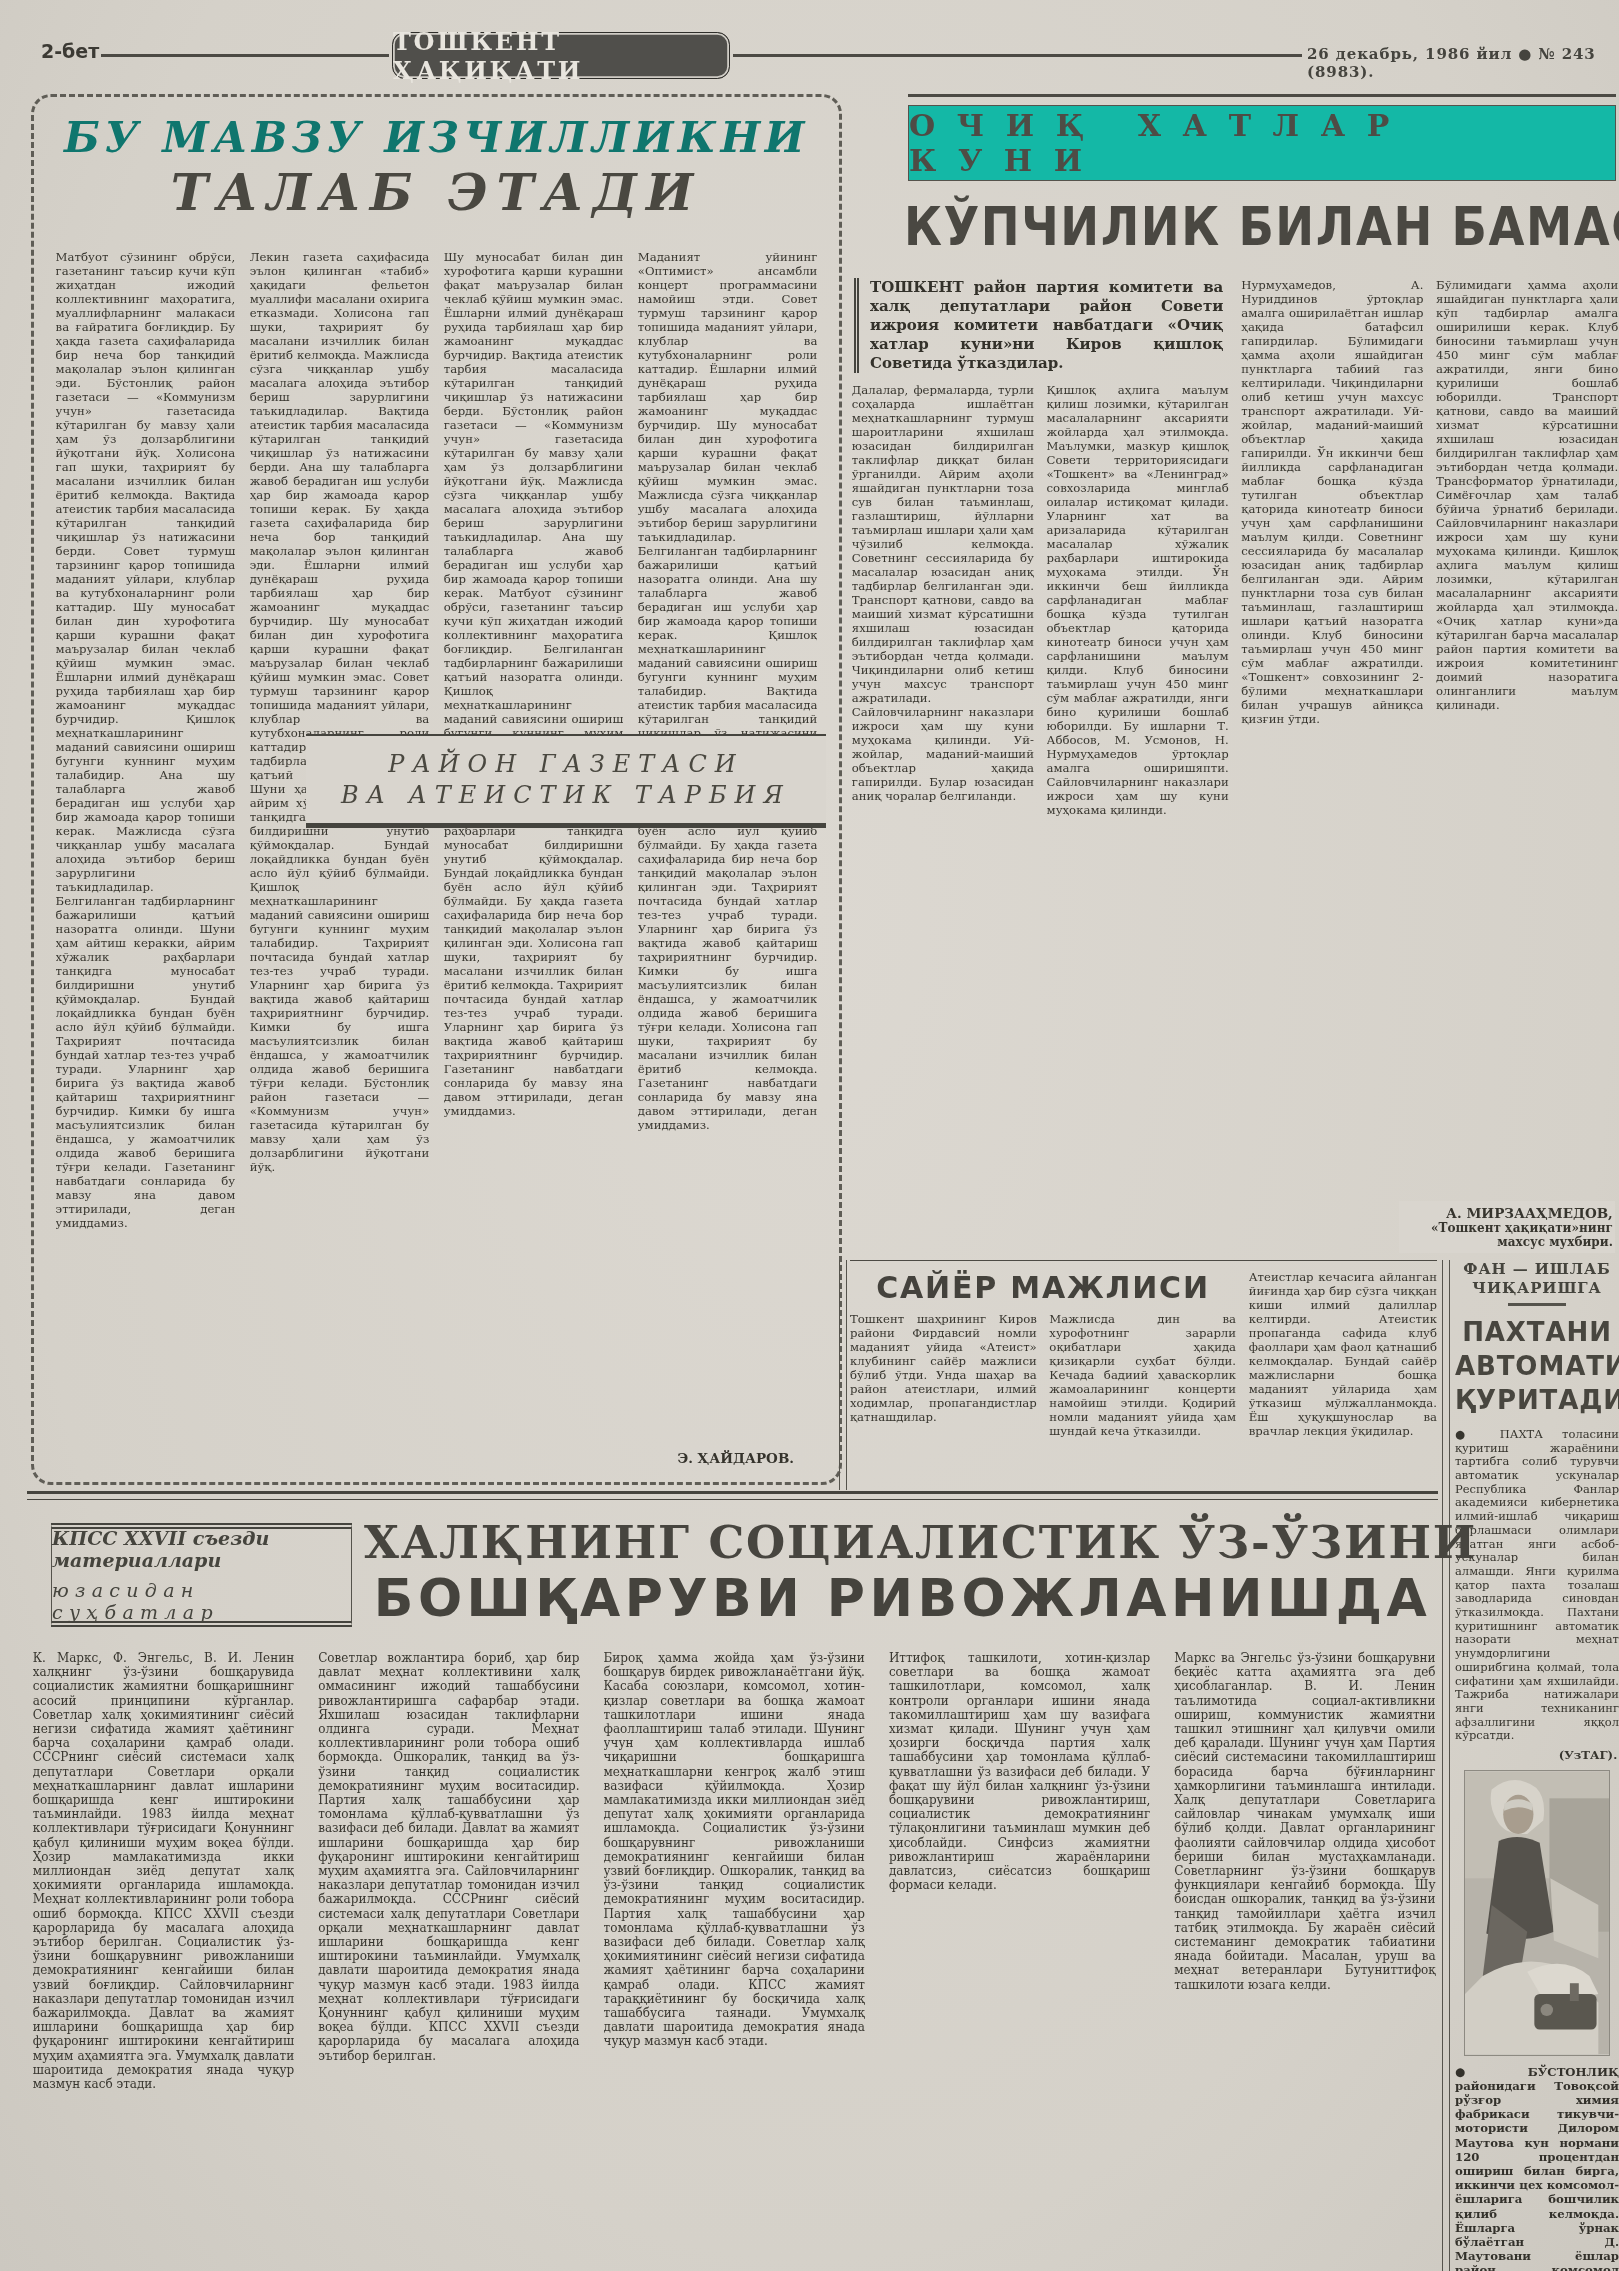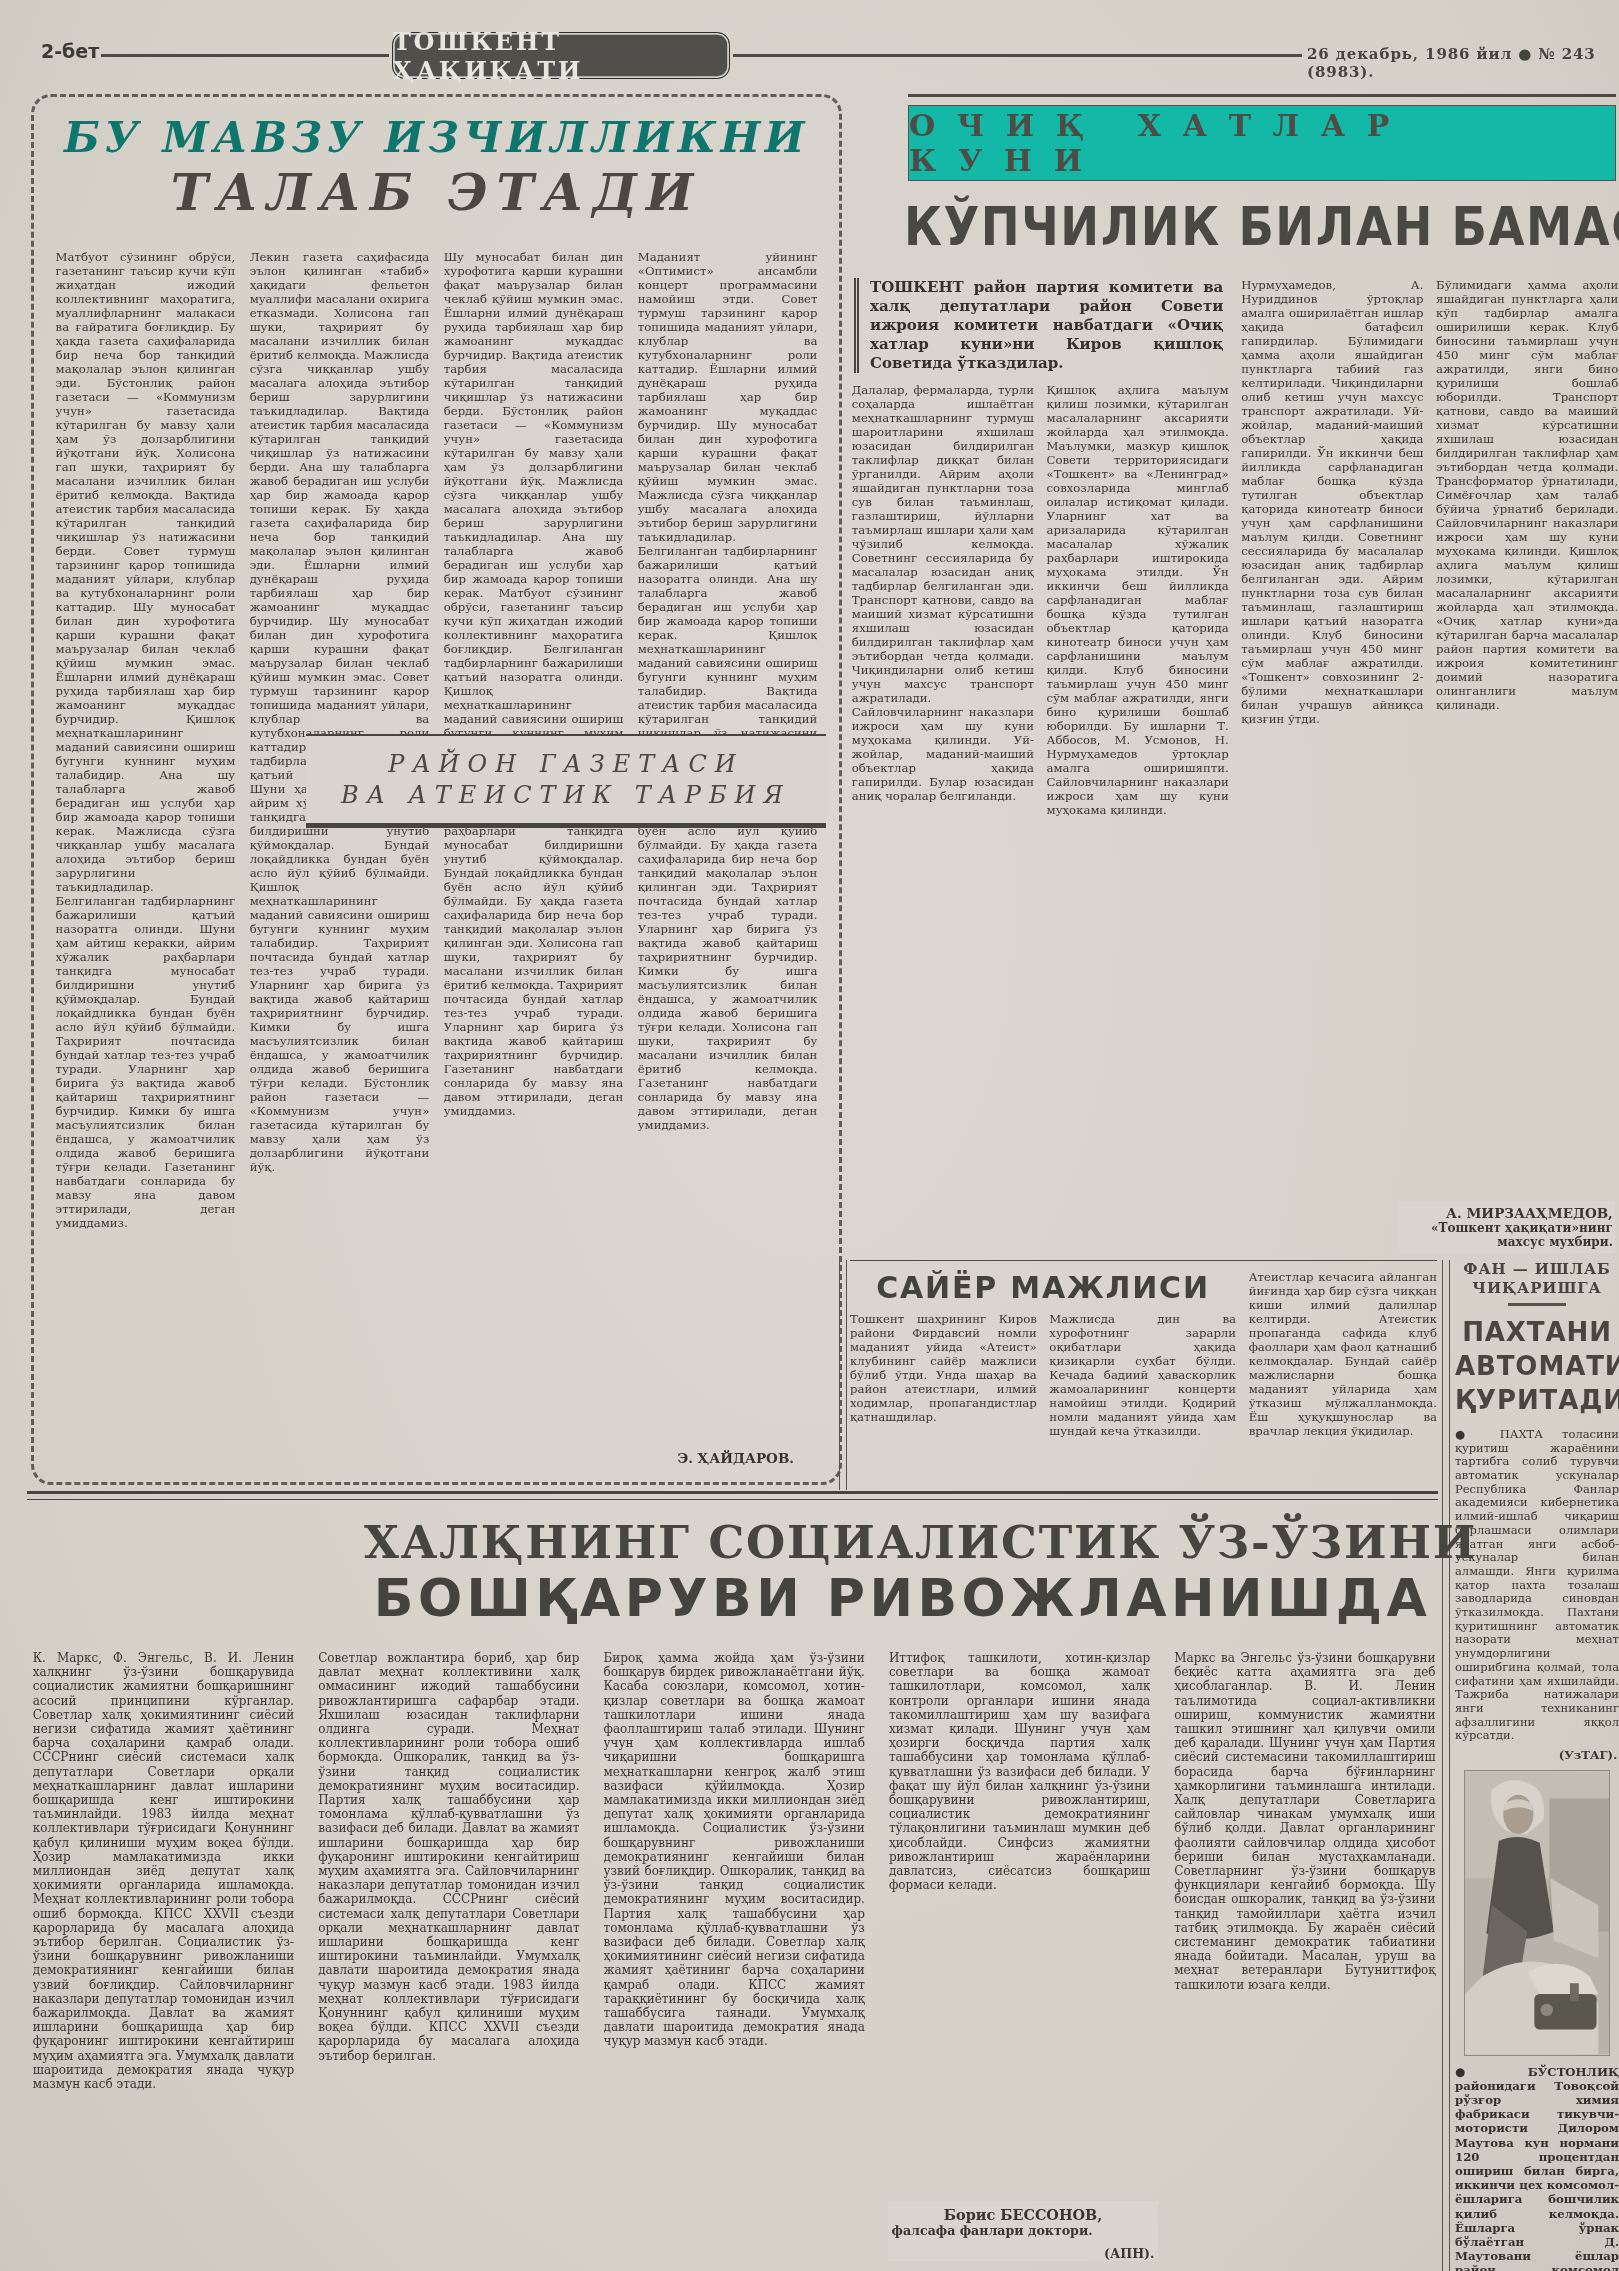--- a/index.html
+++ b/index.html
@@ -206,28 +206,27 @@
     <circle cx="92" cy="268" r="7" fill="#8b877e"></circle>
     <rect x="118" y="238" width="10" height="20" fill="#6e6a62"></rect>
   </svg>
 
   <div class="caption">● БЎСТОНЛИҚ районидаги Товоқсой рўзғор химия фабрикаси тикувчи-мотористи Дилором Маутова кун нормани 120 процентдан ошириш билан бирга, иккинчи цех комсомол-ёшларига бошчилик қилиб келмоқда. Ёшларга ўрнак бўлаётган Д. Маутовани ёшлар район комсомол конференциясига делегат қилиб сайладилар.</div>
 </div>
 
 <div class="abs bigrule"></div>
 
 <div class="abs congress">
+  <div class="cong-box">
+    <div class="b1">КПСС XXVII съезди материаллари</div>
+    <div class="b2">юзасидан суҳбатлар</div>
+  </div>
   <div class="cong-h1">ХАЛҚНИНГ  СОЦИАЛИСТИК  ЎЗ-ЎЗИНИ</div>
   <div class="cong-h2">БОШҚАРУВИ  РИВОЖЛАНИШДА</div>
   <div class="cong-cols">
       <div class="col">К. Маркс, Ф. Энгельс, В. И. Ленин халқнинг ўз-ўзини бошқарувида социалистик жамиятни бошқаришнинг асосий принципини кўрганлар. Советлар халқ ҳокимиятининг сиёсий негизи сифатида жамият ҳаётининг барча соҳаларини қамраб олади. СССРнинг сиёсий системаси халқ депутатлари Советлари орқали меҳнаткашларнинг давлат ишларини бошқаришда кенг иштирокини таъминлайди. 1983 йилда меҳнат коллективлари тўғрисидаги Қонуннинг қабул қилиниши муҳим воқеа бўлди. Ҳозир мамлакатимизда икки миллиондан зиёд депутат халқ ҳокимияти органларида ишламоқда. Меҳнат коллективларининг роли тобора ошиб бормоқда. КПСС XXVII съезди қарорларида бу масалага алоҳида эътибор берилган. Социалистик ўз-ўзини бошқарувнинг ривожланиши демократиянинг кенгайиши билан узвий боғлиқдир. Сайловчиларнинг наказлари депутатлар томонидан изчил бажарилмоқда. Давлат ва жамият ишларини бошқаришда ҳар бир фуқаронинг иштирокини кенгайтириш муҳим аҳамиятга эга. Умумхалқ давлати шароитида демократия янада чуқур мазмун касб этади.</div>
       <div class="col">Советлар вожлантира бориб, ҳар бир давлат меҳнат коллективини халқ оммасининг ижодий ташаббусини ривожлантиришга сафарбар этади. Яхшилаш юзасидан таклифларни олдинга суради. Меҳнат коллективларининг роли тобора ошиб бормоқда. Ошкоралик, танқид ва ўз-ўзини танқид социалистик демократиянинг муҳим воситасидир. Партия халқ ташаббусини ҳар томонлама қўллаб-қувватлашни ўз вазифаси деб билади. Давлат ва жамият ишларини бошқаришда ҳар бир фуқаронинг иштирокини кенгайтириш муҳим аҳамиятга эга. Сайловчиларнинг наказлари депутатлар томонидан изчил бажарилмоқда. СССРнинг сиёсий системаси халқ депутатлари Советлари орқали меҳнаткашларнинг давлат ишларини бошқаришда кенг иштирокини таъминлайди. Умумхалқ давлати шароитида демократия янада чуқур мазмун касб этади. 1983 йилда меҳнат коллективлари тўғрисидаги Қонуннинг қабул қилиниши муҳим воқеа бўлди. КПСС XXVII съезди қарорларида бу масалага алоҳида эътибор берилган.</div>
       <div class="col">Бироқ ҳамма жойда ҳам ўз-ўзини бошқарув бирдек ривожланаётгани йўқ. Касаба союзлари, комсомол, хотин-қизлар советлари ва бошқа жамоат ташкилотлари ишини янада фаоллаштириш талаб этилади. Шунинг учун ҳам коллективларда ишлаб чиқаришни бошқаришга меҳнаткашларни кенгроқ жалб этиш вазифаси қўйилмоқда. Ҳозир мамлакатимизда икки миллиондан зиёд депутат халқ ҳокимияти органларида ишламоқда. Социалистик ўз-ўзини бошқарувнинг ривожланиши демократиянинг кенгайиши билан узвий боғлиқдир. Ошкоралик, танқид ва ўз-ўзини танқид социалистик демократиянинг муҳим воситасидир. Партия халқ ташаббусини ҳар томонлама қўллаб-қувватлашни ўз вазифаси деб билади. Советлар халқ ҳокимиятининг сиёсий негизи сифатида жамият ҳаётининг барча соҳаларини қамраб олади. КПСС жамият тараққиётининг бу босқичида халқ ташаббусига таянади. Умумхалқ давлати шароитида демократия янада чуқур мазмун касб этади.</div>
       <div class="col">Иттифоқ ташкилоти, хотин-қизлар советлари ва бошқа жамоат ташкилотлари, комсомол, халқ контроли органлари ишини янада такомиллаштириш ҳам шу вазифага хизмат қилади. Шунинг учун ҳам ҳозирги босқичда партия халқ ташаббусини ҳар томонлама қўллаб-қувватлашни ўз вазифаси деб билади. У фақат шу йўл билан халқнинг ўз-ўзини бошқарувини ривожлантириш, социалистик демократиянинг тўлақонлигини таъминлаш мумкин деб ҳисоблайди. Синфсиз жамиятни ривожлантириш жараёнларини давлатсиз, сиёсатсиз бошқариш формаси келади.</div>
       <div class="col">Маркс ва Энгельс ўз-ўзини бошқарувни беқиёс катта аҳамиятга эга деб ҳисоблаганлар. В. И. Ленин таълимотида социал-активликни ошириш, коммунистик жамиятни ташкил этишнинг ҳал қилувчи омили деб қаралади. Шунинг учун ҳам Партия сиёсий системасини такомиллаштириш борасида барча бўғинларнинг ҳамкорлигини таъминлашга интилади. Халқ депутатлари Советларига сайловлар чинакам умумхалқ иши бўлиб қолди. Давлат органларининг фаолияти сайловчилар олдида ҳисобот бериши билан мустаҳкамланади. Советларнинг ўз-ўзини бошқарув функциялари кенгайиб бормоқда. Шу боисдан ошкоралик, танқид ва ўз-ўзини танқид тамойиллари ҳаётга изчил татбиқ этилмоқда. Бу жараён сиёсий системанинг демократик табиатини янада бойитади. Масалан, уруш ва меҳнат ветеранлари Бутуниттифоқ ташкилоти юзага келди.</div>
     </div>
-  <div class="abs cong-sign">
-    <div class="nm">Борис БЕССОНОВ,</div>
-    <div class="rl">фалсафа фанлари доктори.</div>
-    <div class="ag">(АПН).</div>
-  </div>
 </div>
 
 
 </body></html>

